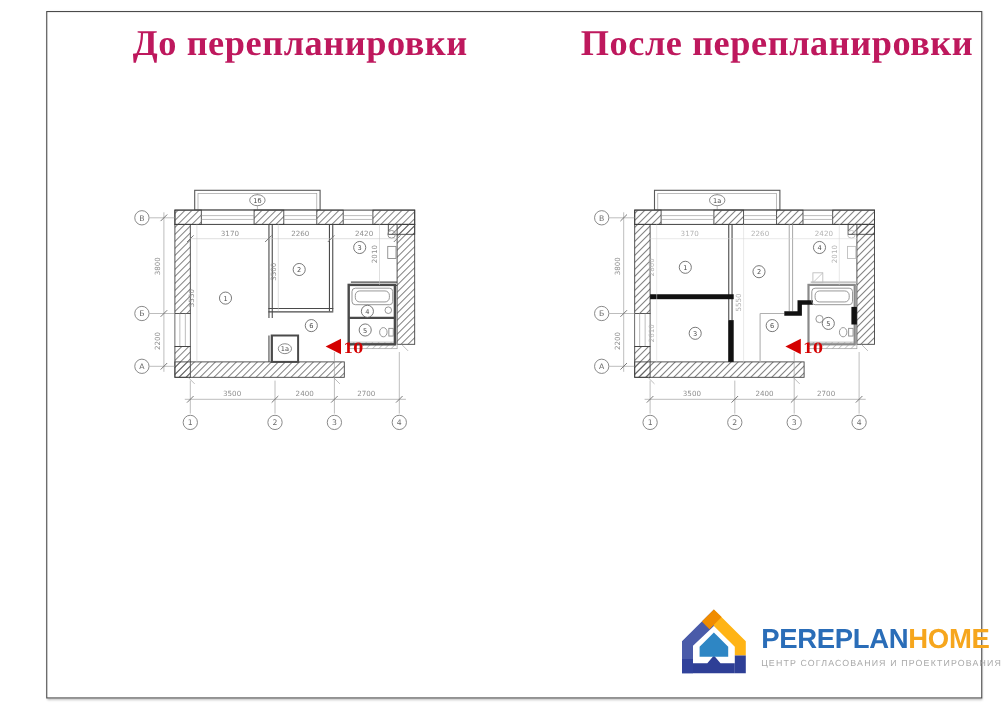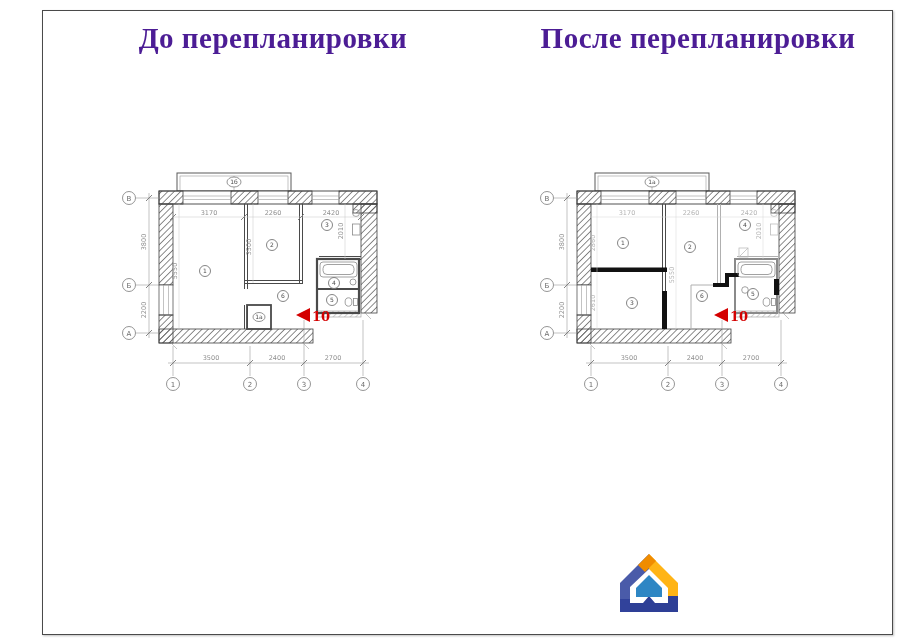--- a/index.html
+++ b/index.html
@@ -7,21 +7,21 @@
     width:910px;height:644px;position:relative;background:#ffffff;
     font-family:"Liberation Sans",sans-serif;overflow:hidden;
   }
   .frame{
     position:absolute;left:42px;top:10px;width:849px;height:623px;
     border:1.5px solid #4a4a4a;box-shadow:1px 1px 2px rgba(0,0,0,.25);
     background:#fff;
   }
   .plan-title{
     position:absolute;font-family:"Liberation Serif",serif;font-weight:bold;
-    font-size:29px;color:#4c1d95;text-align:center;letter-spacing:.5px;white-space:nowrap;
+    font-size:33px;color:#be185d;text-align:center;letter-spacing:.5px;white-space:nowrap;
   }
   .title-before{left:118px;top:22px;width:310px;}
   .title-after{left:528px;top:22px;width:340px;text-align:center;}
   .plan-svg{position:absolute;width:290px;height:230px;}
   .plan-before{left:113px;top:163px;}
   .plan-after{left:531px;top:163px;}
   svg text{font-family:"DejaVu Sans",sans-serif;}
   .dim{font-size:6.5px;fill:#8f8f8f;text-anchor:middle;}
   .dimg{font-size:6.5px;fill:#b3b3b3;text-anchor:middle;}
   .axis{font-size:7px;fill:#6a6a6a;text-anchor:middle;}
@@ -350,13 +350,17 @@
 <div class="logo">
   <svg class="logo-icon" viewBox="0 0 68 70">
     <polygon points="34,3 5,32 5,61 15,61 15,36 34,18" fill="#4a5ba9"></polygon>
     <polygon points="34,3 63,32 63,45 53,45 53,37 34,18" fill="#ffb415"></polygon>
     <polygon points="34,3 23,14 30,21 41,10" fill="#f08c00"></polygon>
     <polygon points="53,45 63,45 63,61 53,61" fill="#2e3f96"></polygon>
     <path d="M15,61 L15,52 L28,52 L34,45 L40,52 L53,52 L53,61 Z" fill="#2e3f96"></path>
     <polygon points="5,48 15,48 15,61 5,61" fill="#31429b"></polygon>
     <polygon points="34,24 47,37 47,46 21,46 21,37" fill="#2e86c4"></polygon>
   </svg>
+  <div class="logo-text">
+    <div class="brand"><span class="b1">PEREPLAN</span><span class="b2">HOME</span></div>
+    <div class="subtitle">ЦЕНТР СОГЛАСОВАНИЯ И ПРОЕКТИРОВАНИЯ</div>
+  </div>
 </div>
 
 </body></html>

